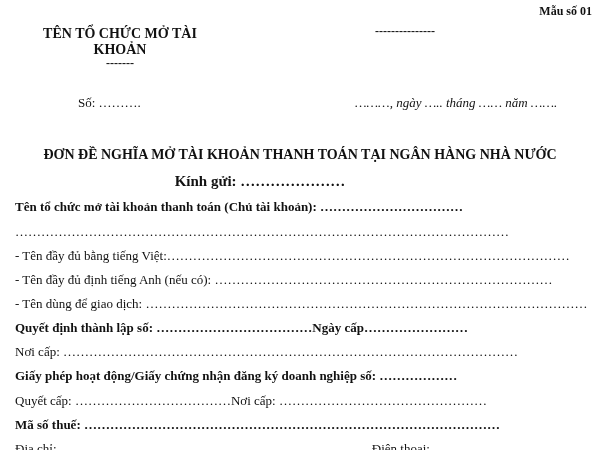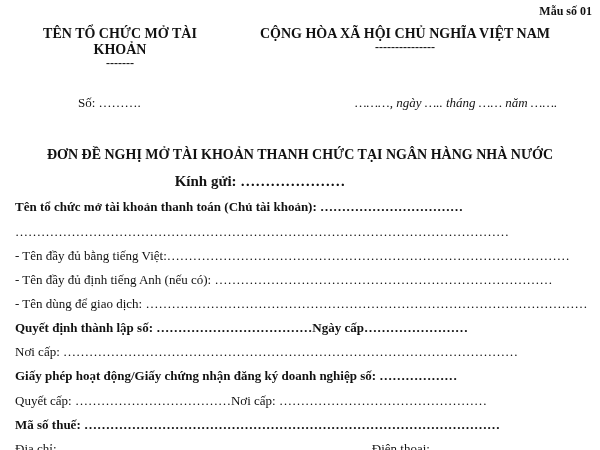--- a/index.html
+++ b/index.html
@@ -41,28 +41,27 @@
 
 <div class="abs bold" id="form-number">Mẫu số 01</div>
 
 <div class="abs bold center" id="org-header">
   <div>TÊN TỔ CHỨC MỞ TÀI</div>
   <div>KHOẢN</div>
   <div class="sep">-------</div>
 </div>
 
 <div class="abs bold center" id="republic-header">
-  <div>CỘNG HÒA XÃ HỘI CHỦ NGHĨA VIỆT NAM</div>
   <div class="sep">---------------</div>
 </div>
 
 <div class="abs" id="so-line">Số: ……….</div>
 <div class="abs italic" id="date-line">………, ngày ….. tháng …… năm …….</div>
 
-<div class="abs bold center" id="doc-title">ĐƠN ĐỀ NGHỊ MỞ TÀI KHOẢN THANH CHỨC TẠI NGÂN HÀNG NHÀ NƯỚC</div>
+<div class="abs bold center" id="doc-title">ĐƠN ĐỀ NGHĨA MỞ TÀI KHOẢN THANH TOÁN TẠI NGÂN HÀNG NHÀ NƯỚC</div>
 <div class="abs center" id="kinh-gui">Kính gửi: …………………</div>
 
 <div class="abs row b" style="top:199px">Tên tổ chức mở tài khoản thanh toán (Chủ tài khoản): ……………………………</div>
 <div class="abs row" style="top:224px">……………………………………………………………………………………………………</div>
 <div class="abs row" style="top:248px">- Tên đầy đủ bằng tiếng Việt:…………………………………………………………………………………</div>
 <div class="abs row" style="top:272px">- Tên đầy đủ định tiếng Anh (nếu có): ……………………………………………………………………</div>
 <div class="abs row" style="top:296px">- Tên dùng để giao dịch: …………………………………………………………………………………………</div>
 <div class="abs row b" style="top:320px">Quyết định thành lập số: ………………………………Ngày cấp……………………</div>
 <div class="abs row" style="top:344px">Nơi cấp: ……………………………………………………………………………………………</div>
 <div class="abs row b" style="top:368px">Giấy phép hoạt động/Giấy chứng nhận đăng ký doanh nghiệp số: ………………</div>

